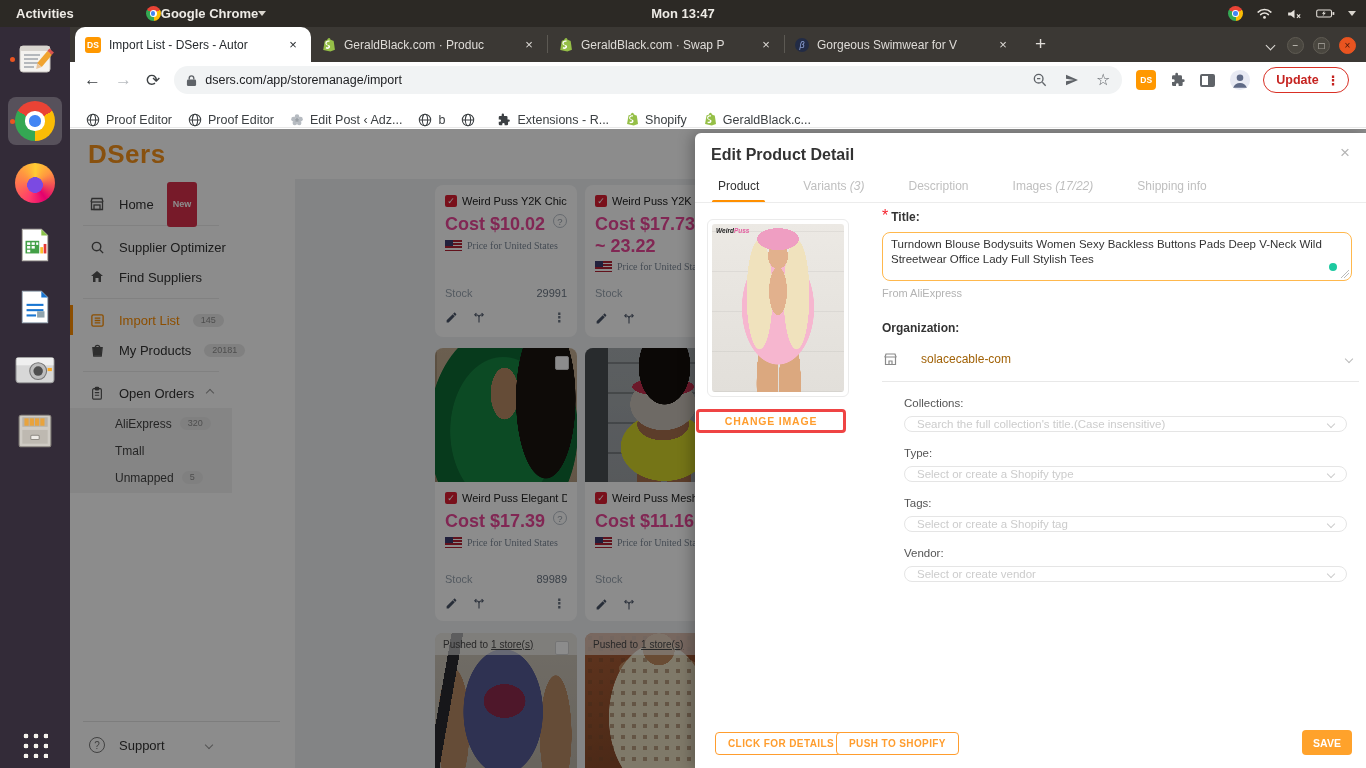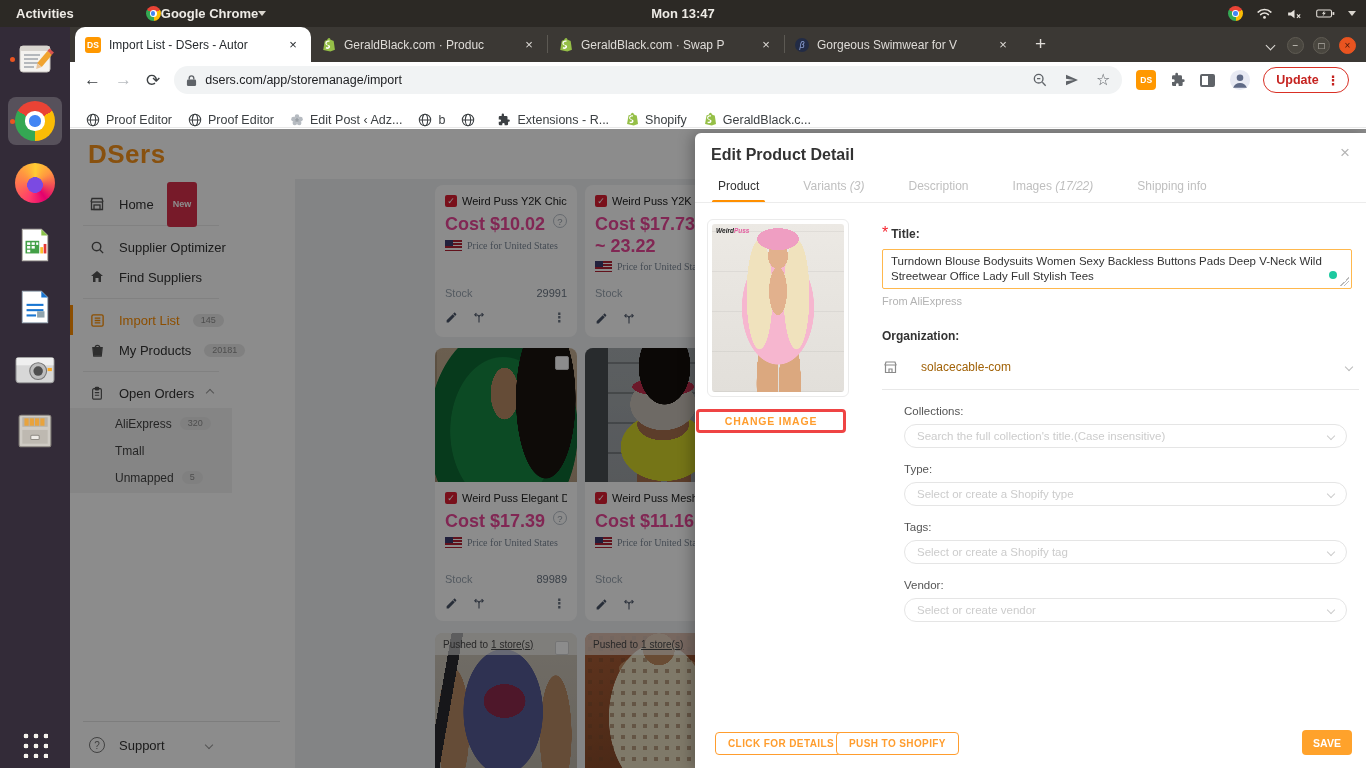--- a/index.html
+++ b/index.html
@@ -155,34 +155,34 @@
   .m-tab i{font-style:italic}
   .m-tab.on{color:#333}
   .m-tab.on::after{content:"";position:absolute;left:-6px;right:-6px;bottom:0;height:3px;background:#ff8f00;border-radius:2px}
   .m-tabdiv{position:absolute;left:0;top:69px;width:100%;height:1px;background:#ececec}
 
   .m-imgbox{position:absolute;left:12px;top:86px;width:142px;height:178px;border:1px solid #ebebeb;border-radius:6px;padding:4px}
   .m-brand{position:absolute;left:8px;top:7px;font-size:6.5px;font-weight:800;color:#222;font-style:italic}
   .m-brand span{color:#e45fa0}
   .m-changeimg{position:absolute;left:1px;top:276px;width:150px;height:24px;border:3px solid #ef4444;border-radius:4px;color:#ff9d2e;font-size:10.5px;font-weight:700;letter-spacing:.8px;display:flex;align-items:center;justify-content:center;background:#fff}
 
-  .m-right{position:absolute;left:187px;top:91px;width:470px}
+  .m-right{position:absolute;left:187px;top:74px;width:470px}
   .m-lbl{font-size:12px;color:#333;font-weight:700}
   .m-req{color:#f5222d;margin-right:3px;font-weight:400}
-  .m-textarea{position:relative;margin-top:7px;width:470px;height:40px;border:1.5px solid #ffb84d;border-radius:2px;padding:4px 16px 4px 8px;font-size:11.5px;color:#333;line-height:1.3;overflow:hidden}
+  .m-textarea{position:relative;margin-top:7px;width:470px;height:49px;border:1.5px solid #ffb84d;border-radius:8px;padding:4px 16px 4px 8px;font-size:11.5px;color:#333;line-height:1.3;overflow:hidden}
   .gdot{position:absolute;right:14px;bottom:9px;width:8px;height:8px;border-radius:50%;background:#1dc9a0}
   .resz{position:absolute;right:2px;bottom:2px;width:9px;height:9px;background:linear-gradient(135deg,transparent 0 50%,#bbb 50% 56%,transparent 56% 70%,#bbb 70% 76%,transparent 76%)}
   .m-src{margin-top:6px;font-size:11px;color:#b3b3b3}
   .m-org{margin-top:22px}
   .m-storerow{margin-top:16px;display:flex;align-items:center;gap:22px}
   .m-store{font-size:12px;color:#a16207}
   .m-orgdiv{margin-top:14px;width:477px;height:1px;background:#e8e8e8}
   .m-field{margin-left:22px}
   .m-field .flbl{margin-top:15px;font-size:11.5px;color:#555}
-  .fakesel{margin-top:7px;width:443px;height:24px;border:1px solid #e5e5e5;border-radius:12px;display:flex;align-items:center;padding:0 12px;font-size:11.5px;color:#ccc;justify-content:space-between;background:#fff}
+  .fakesel{margin-top:7px;width:443px;height:16px;border:1px solid #e5e5e5;border-radius:12px;display:flex;align-items:center;padding:0 12px;font-size:11.5px;color:#ccc;justify-content:space-between;background:#fff}
   .fakesel .chev{border-color:#ccc}
 
   .m-footer{position:absolute;left:0;bottom:0;width:100%;height:46px}
   .btn-o{position:absolute;top:10px;height:23px;border:1px solid #ff9d2e;border-radius:4px;color:#ff9d2e;font-size:10px;font-weight:700;letter-spacing:.4px;display:flex;align-items:center;justify-content:center;background:#fff;padding:0 12px}
   .btn-save{position:absolute;right:14px;top:8px;width:50px;height:25px;background:#ffa22b;border-radius:4px;color:#fff;font-size:10.5px;font-weight:700;display:flex;align-items:center;justify-content:center}
 
   svg{display:block}
 </style>
 </head>
 <body>

